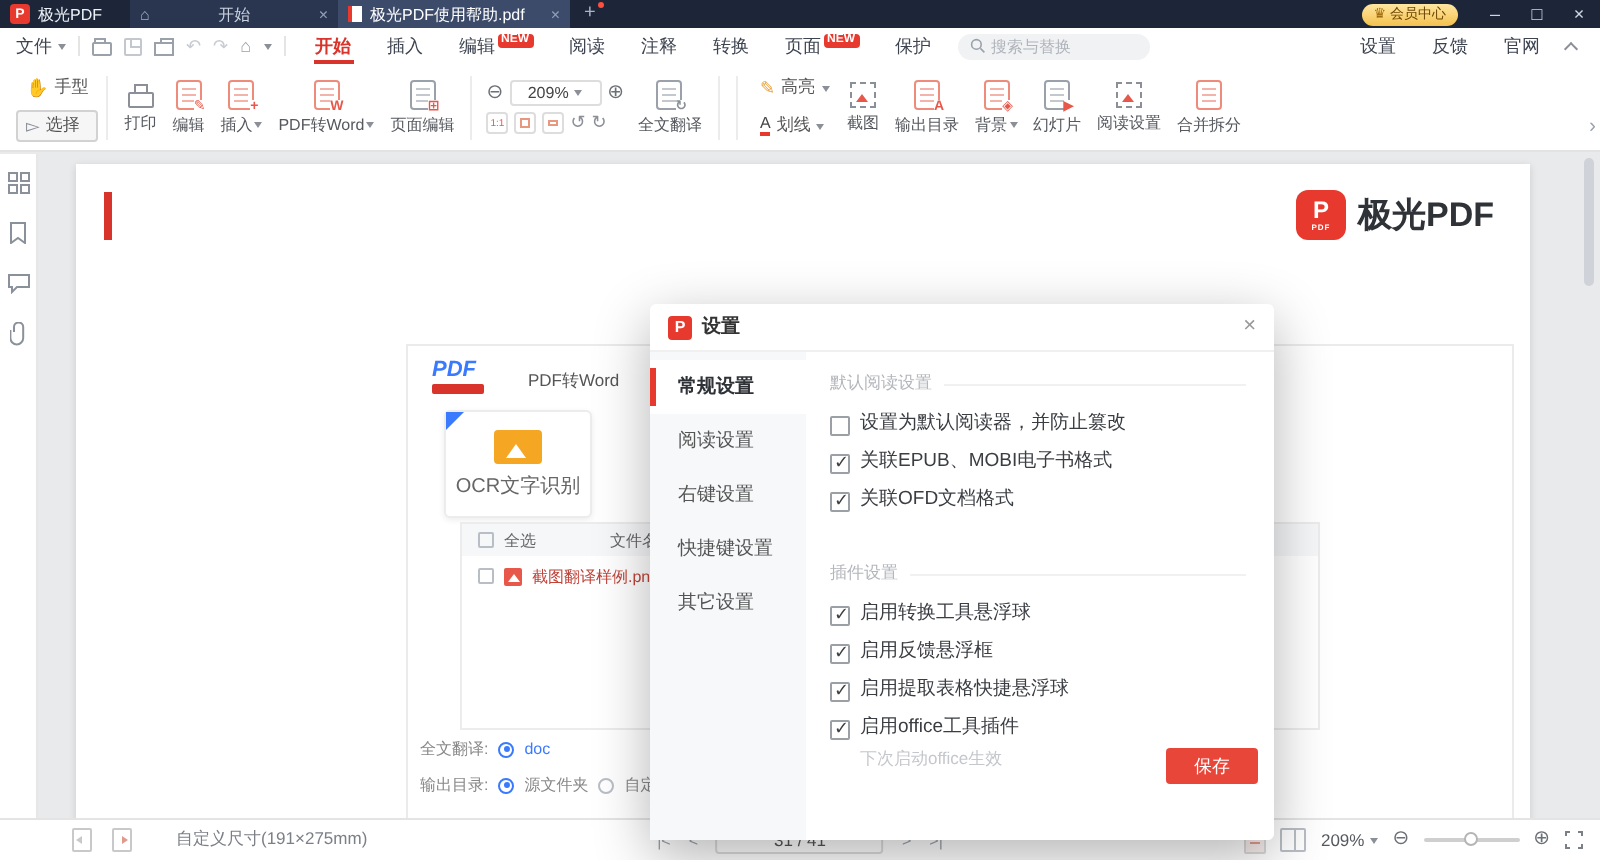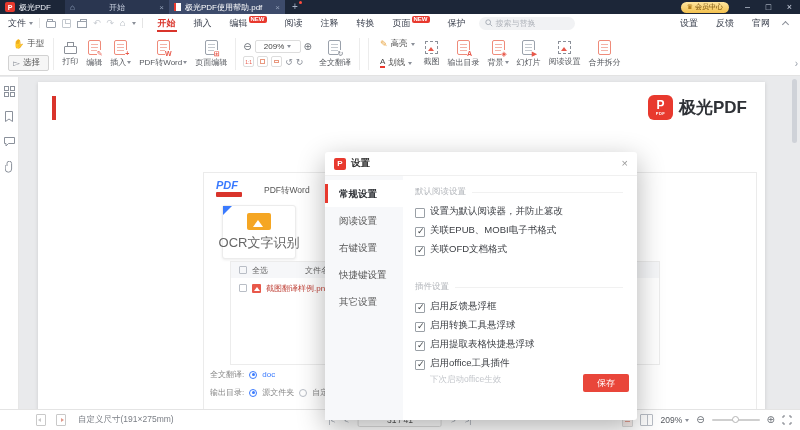--- a/index.html
+++ b/index.html
@@ -102,21 +102,21 @@
 .pname{font-size:17px;font-weight:bold;color:#2f3237;white-space:nowrap}
 .embed{position:absolute;left:165px;top:90px;width:554px;height:240px;border:1px solid #ebebeb;background:#fff}
 .elogo{position:absolute;left:12px;top:7px;color:#3a7afe;font-weight:bold;font-style:italic;font-size:11px;line-height:11px}
 .elogosub{position:absolute;left:12px;top:19px;width:26px;height:5px;background:#d9342b;border-radius:1px}
 .enav{position:absolute;top:12px;font-size:8.5px;color:#555;white-space:nowrap}
 .enav1{left:60px}.enav2{left:122px}
 .ecard{position:absolute;left:18px;top:32px;width:74px;height:54px;background:#fff;border:1px solid #ececec;border-radius:3px;box-shadow:0 1px 3px rgba(0,0,0,.08);display:flex;flex-direction:column;align-items:center;justify-content:center;gap:4px}
 .ecard::before{content:"";position:absolute;left:0;top:0;border-top:9px solid #3a7afe;border-right:9px solid transparent}
 .ecard .cicon{width:24px;height:17px;background:#f5a623;border-radius:2px;position:relative}
 .ecard .cicon::after{content:"";position:absolute;left:6px;bottom:3px;border-left:5px solid transparent;border-right:5px solid transparent;border-bottom:7px solid #fff}
-.ecard .clabel{font-size:13px;color:#666;white-space:nowrap}
+.ecard .clabel{font-size:10px;color:#666;white-space:nowrap}
 .elist{position:absolute;left:26px;top:88px;width:430px;height:104px;border:1px solid #ececec;background:#fff;overflow:hidden}
 .elist .hrow{height:16px;background:#f6f7f9;display:flex;align-items:center;font-size:8px;color:#666;gap:5px;padding:0 8px}
 .elist .fcol{margin-left:32px}
 .elist .frow{height:20px;display:flex;align-items:center;font-size:8px;gap:5px;padding:0 8px}
 .cbx{width:8px;height:8px;border:1px solid #b9bec6;border-radius:1px;flex:none}
 .imgico{width:9px;height:9px;background:#e8584a;border-radius:1px;position:relative;flex:none}
 .imgico::after{content:"";position:absolute;left:1.5px;bottom:1.5px;border-left:3px solid transparent;border-right:3px solid transparent;border-bottom:4px solid #fff}
 .fname{color:#c0443a;white-space:nowrap}
 .eopts{position:absolute;left:6px;font-size:8px;color:#888;display:flex;align-items:center;gap:5px;white-space:nowrap}
 .optfmt{top:196px}.optout{top:213px}
@@ -145,21 +145,21 @@
 .cb.checked::after{content:"✓";position:absolute;left:1px;top:-2px;font-size:9px;color:#3c4043;font-weight:bold}
 .dlabel{font-size:9.5px;color:#3a3d42;white-space:nowrap}
 .dhint{font-size:8.5px;color:#c4c7cc;margin:-2px 0 7px 15px;white-space:nowrap}
 .dsave{position:absolute;right:8px;bottom:28px;width:46px;height:18px;background:#e9463a;border-radius:2px;color:#fff;font-size:9px;display:flex;align-items:center;justify-content:center}
 
 
 .statusbar{position:absolute;left:0;top:409px;width:800px;height:21px;background:#fff;border-top:1px solid #e4e4e4;display:flex;align-items:center;font-size:8.5px;color:#7b7f86;z-index:60}
 .spage{width:10px;height:12px;border:1px solid #c9c9c9;border-radius:1px;position:relative;flex:none}
 .spage::after{content:"";position:absolute;right:1px;top:3px;border-top:2.5px solid transparent;border-bottom:2.5px solid transparent;border-left:3px solid #e09a8c}
 .spage.l::after{border-left:none;border-right:3px solid #c9c9c9;right:auto;left:1px}
-.sizetext{margin-left:12px;white-space:nowrap}
+.sizetext{margin-left:22px;white-space:nowrap}
 .snav{position:absolute;left:50%;transform:translateX(-50%);display:flex;align-items:center;gap:9px;color:#9aa1ab;font-size:8px}
 .sbox{width:84px;height:13px;border:1px solid #ddd;border-radius:2px;display:flex;align-items:center;justify-content:center;color:#555;font-size:8.5px}
 .sright{margin-left:auto;display:flex;align-items:center;gap:7px;margin-right:8px}
 .svm{width:11px;height:13px;border:1px solid #d8d8d8;border-radius:1px;background:#f6eeec;position:relative}
 .svm::after{content:"";position:absolute;left:2px;right:2px;top:3px;height:1px;background:#e09a8c;box-shadow:0 3px 0 #e09a8c}
 .sbook{width:13px;height:12px;border:1px solid #b9bec6;border-radius:1px;position:relative}
 .sbook::after{content:"";position:absolute;left:50%;top:0;bottom:0;width:1px;background:#b9bec6}
 .ztext{display:flex;align-items:center;gap:3px;color:#55585e}
 .track{width:48px;height:2px;background:#cfcfcf;border-radius:1px;position:relative}
 .thumb{position:absolute;left:20px;top:-3px;width:7px;height:7px;background:#fff;border:1px solid #b5b5b5;border-radius:50%}
@@ -457,25 +457,25 @@
       <div class="drow">
         <span class="cb checked"></span>
         <span class="dlabel">关联OFD文档格式</span>
       </div>
       <div class="dsec" style="margin-top:25px">
           <span>插件设置</span>
           <i></i>
         </div>
       <div class="drow">
         <span class="cb checked"></span>
+        <span class="dlabel">启用转换工具悬浮球</span>
+      </div>
+      <div class="drow">
+        <span class="cb checked"></span>
         <span class="dlabel">启用反馈悬浮框</span>
-      </div>
-      <div class="drow">
-        <span class="cb checked"></span>
-        <span class="dlabel">启用转换工具悬浮球</span>
       </div>
       <div class="drow">
         <span class="cb checked"></span>
         <span class="dlabel">启用提取表格快捷悬浮球</span>
       </div>
       <div class="drow">
         <span class="cb checked"></span>
         <span class="dlabel">启用office工具插件</span>
       </div>
       <div class="dhint">下次启动office生效</div>

